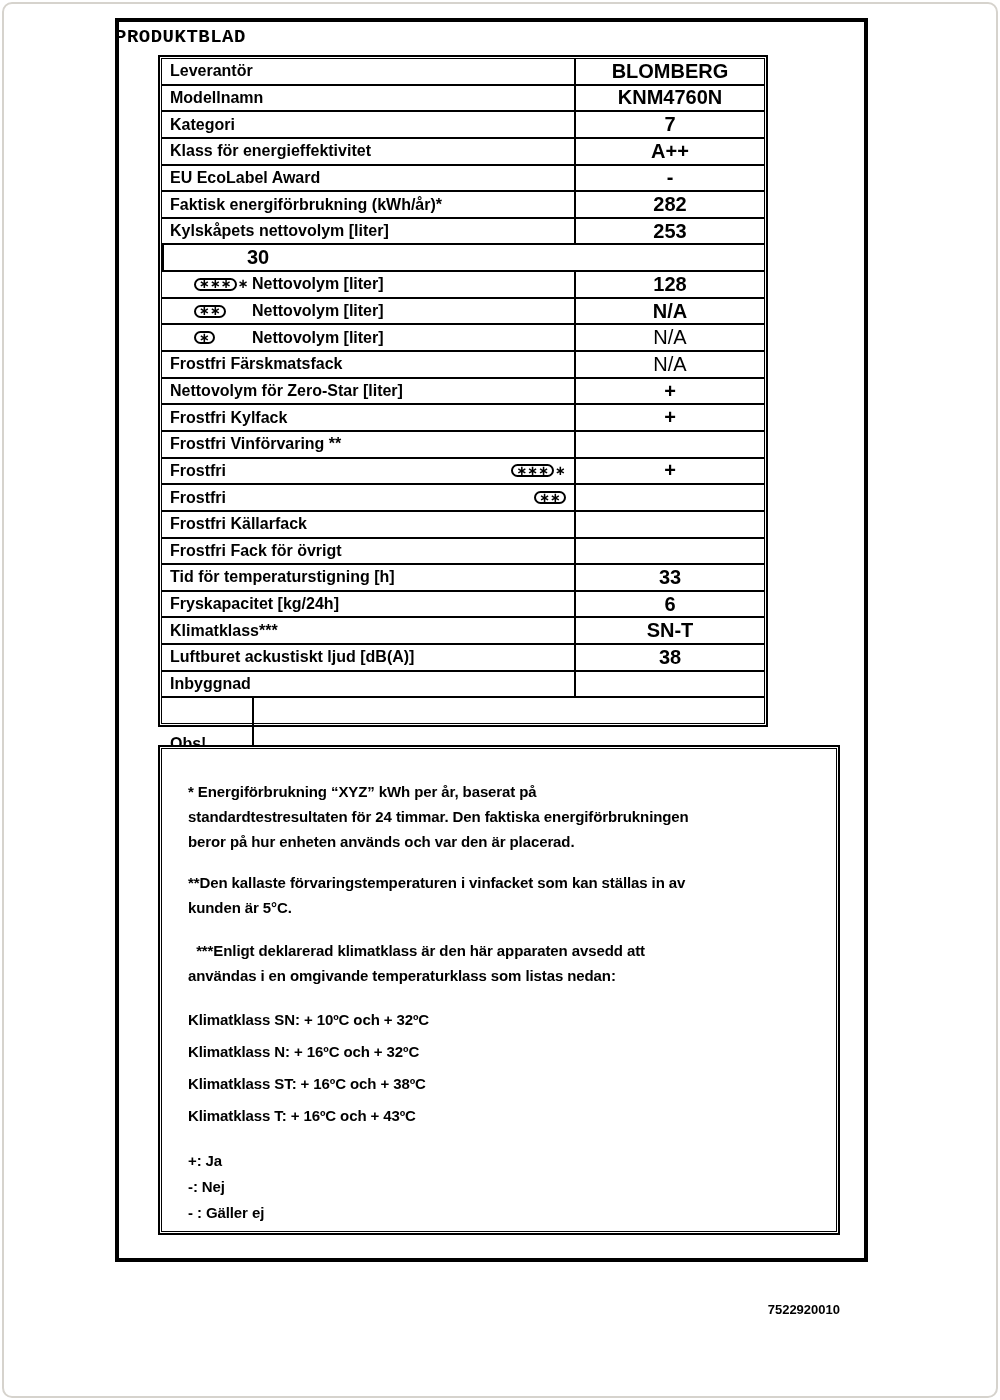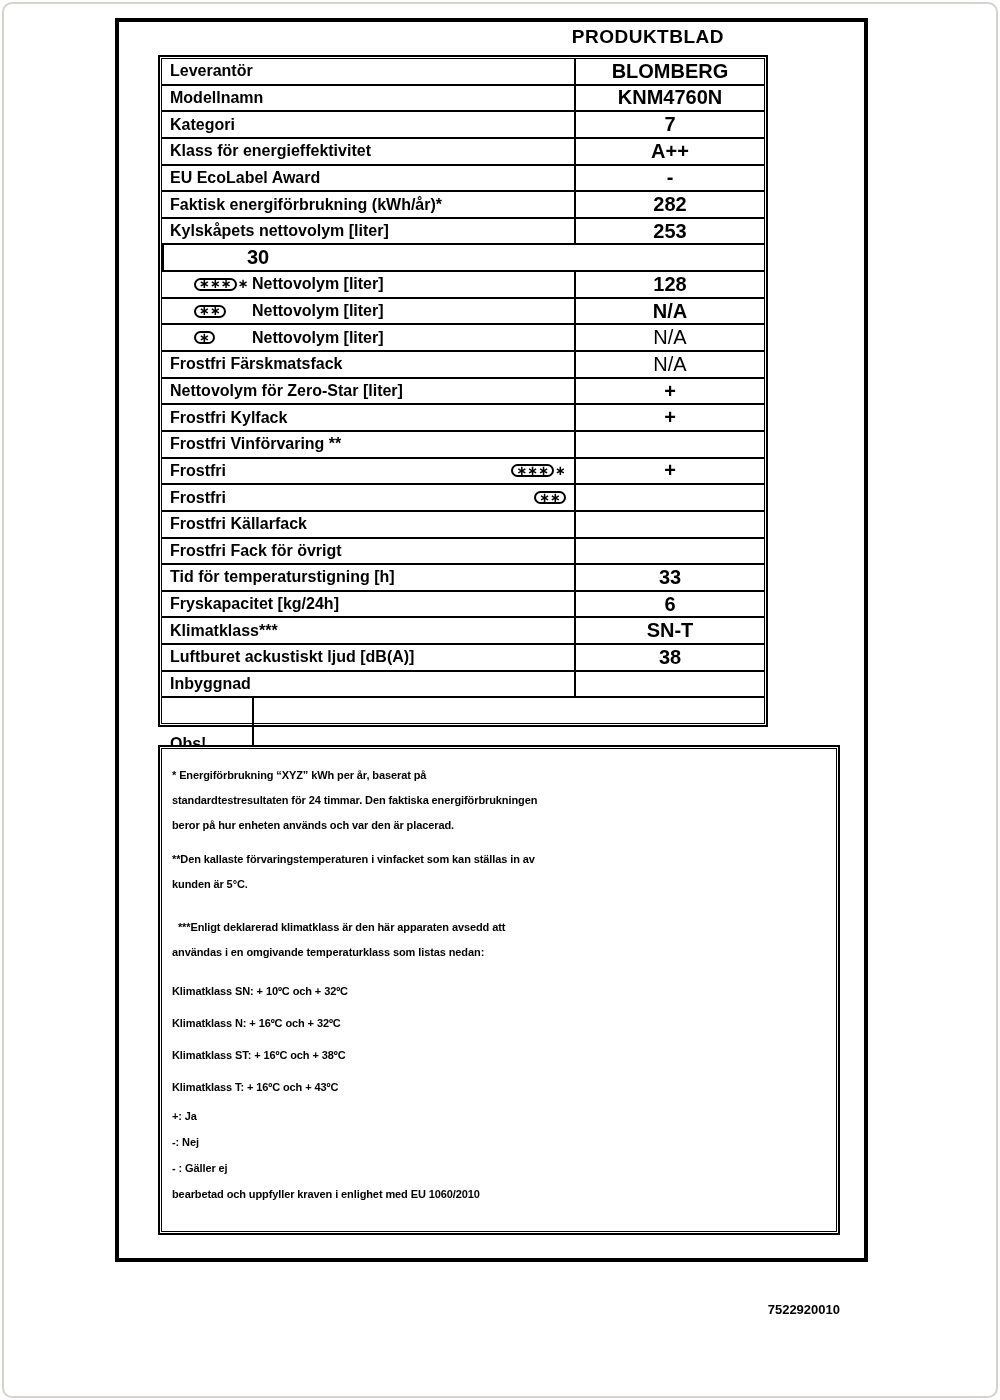--- a/index.html
+++ b/index.html
@@ -18,22 +18,22 @@
     pointer-events:none;
   }
   .outer-frame{
     position:absolute;left:115px;top:18px;
     width:753px;height:1244px;
     border:4px solid #000;
     box-sizing:border-box;
   }
   .page-title{
     position:absolute;left:115px;top:26px;width:609px;
-    text-align:right;
-    font-size:19px;font-weight:bold;letter-spacing:.5px;
+    text-align:left;
+    font-size:19px;font-weight:bold;letter-spacing:.5px;font-family:Liberation Mono, monospace;
   }
   
   .dbl{
     position:absolute;
     border:2px solid #000;
     padding:1px;
     box-sizing:border-box;
     background:#fff;
   }
   .dbl-inner{
@@ -86,23 +86,23 @@
   }
   .star{
     font-family:"DejaVu Sans", sans-serif;
     font-size:13px;font-weight:bold;line-height:10px;
   }
   .star.outside{margin-left:1px;}
   .stars-right{margin-left:auto;margin-right:8px;}
   #notes-box{left:158px;top:745px;width:682px;height:490px;}
   #notes-box .dbl-inner{padding:14px 10px;overflow:hidden;}
   .note-para{
-    font-weight:bold;font-size:11px;line-height:25px;
+    font-weight:bold;font-size:15px;line-height:25px;
     letter-spacing:-0.1px;
-    white-space:pre;margin:0;
+    white-space:pre;margin:16px;
   }
   .note-para:nth-child(1){margin-bottom:9px;}
   .note-para:nth-child(2){margin-bottom:18px;}
   .note-para:nth-child(3){margin-bottom:10px;}
   .note-para:nth-child(4){line-height:32px;}
   .note-para:nth-child(5){line-height:26px;}
   .doc-number{
     position:absolute;left:695px;top:1302px;width:145px;
     text-align:right;
     font-size:13px;font-weight:bold;

